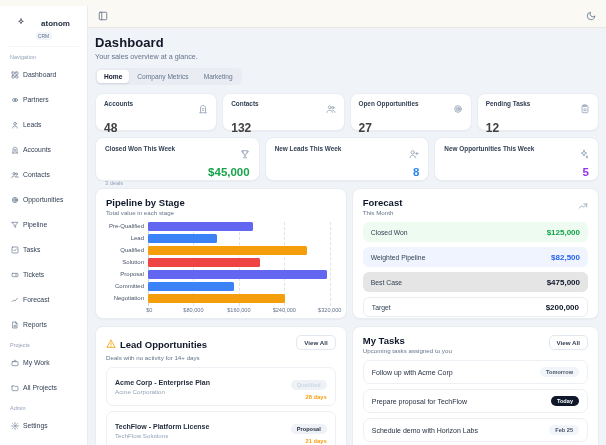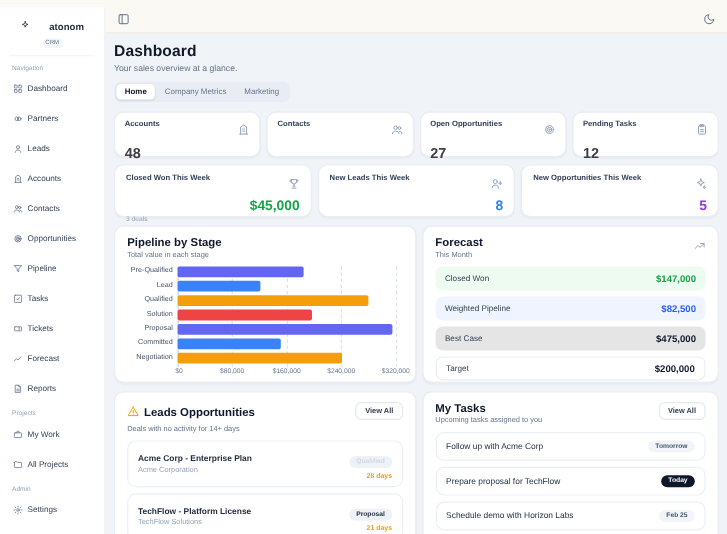--- a/index.html
+++ b/index.html
@@ -264,20 +264,21 @@
             <div class="card stat-card">
               <div class="stat-top">
                 <span class="stat-label">Contacts</span>
                 <span><svg width="10" height="10" viewBox="0 0 24 24" fill="none" stroke="currentColor" stroke-width="2" stroke-linecap="round" stroke-linejoin="round">
                     <circle cx="9" cy="8" r="3.5"></circle>
                     <path d="M2.5 20c0-3.2 2.8-5 6.5-5s6.5 1.8 6.5 5"></path>
                     <circle cx="16.5" cy="9" r="2.8"></circle>
                     <path d="M16.5 15.5c3 0 5 1.6 5 4.5"></path>
                   </svg></span>
               </div>
+              <div class="stat-value">132</div>
             </div>
             <div class="card stat-card">
               <div class="stat-top">
                 <span class="stat-label">Open Opportunities</span>
                 <span><svg width="10" height="10" viewBox="0 0 24 24" fill="none" stroke="currentColor" stroke-width="2" stroke-linecap="round" stroke-linejoin="round">
                     <circle cx="12" cy="12" r="8"></circle>
                     <circle cx="12" cy="12" r="4.5"></circle>
                     <circle cx="12" cy="12" r="1.2"></circle>
                   </svg></span>
               </div>
@@ -382,21 +383,21 @@
                 <div class="card-subtitle">This Month</div>
               </div>
               <span><svg width="10" height="10" viewBox="0 0 24 24" fill="none" stroke="currentColor" stroke-width="2" stroke-linecap="round" stroke-linejoin="round">
                     <path d="M3 17l6-6 4 4 8-8"></path>
                     <path d="M14 7h7v7"></path>
                   </svg></span>
             </div>
             <div class="f-rows" id="forecast-rows">
                 <div class="f-row f-green">
                   <span class="f-label">Closed Won</span>
-                  <span class="f-value">$147,000</span>
+                  <span class="f-value">$125,000</span>
                 </div>
                 <div class="f-row f-blue">
                   <span class="f-label">Weighted Pipeline</span>
                   <span class="f-value">$82,500</span>
                 </div>
                 <div class="f-row f-gray">
                   <span class="f-label">Best Case</span>
                   <span class="f-value">$475,000</span>
                 </div>
                 <div class="f-row f-white">
@@ -409,21 +410,21 @@
 
         <div class="row lists-row">
           <section class="card list-card stale">
             <div class="card-head">
               <div>
                 <div class="title-with-icon">
                   <span><svg width="10" height="10" viewBox="0 0 24 24" fill="none" stroke="currentColor" stroke-width="2" stroke-linecap="round" stroke-linejoin="round">
                         <path d="M12 3 2 20h20L12 3z"></path>
                         <path d="M12 10v4M12 17.2v.3"></path>
                       </svg></span>
-                  <span class="card-title">Leads Opportunities</span>
+                  <span class="card-title">Lead Opportunities</span>
                 </div>
                 <div class="card-subtitle">Deals with no activity for 14+ days</div>
               </div>
               <button class="view-all">View All</button>
             </div>
             <div class="list-items" id="stale-items">
                 <div class="opp-item">
                   <div>
                     <div class="opp-name">Acme Corp - Enterprise Plan</div>
                     <div class="opp-company">Acme Corporation</div>

